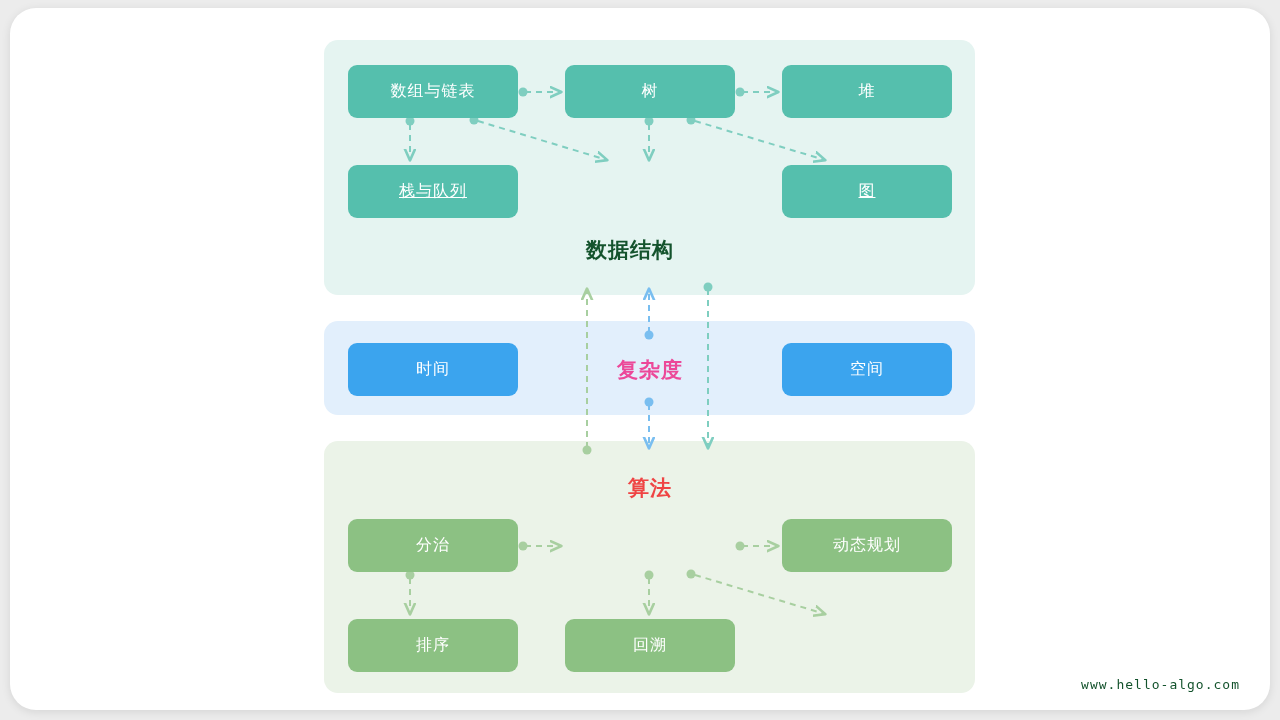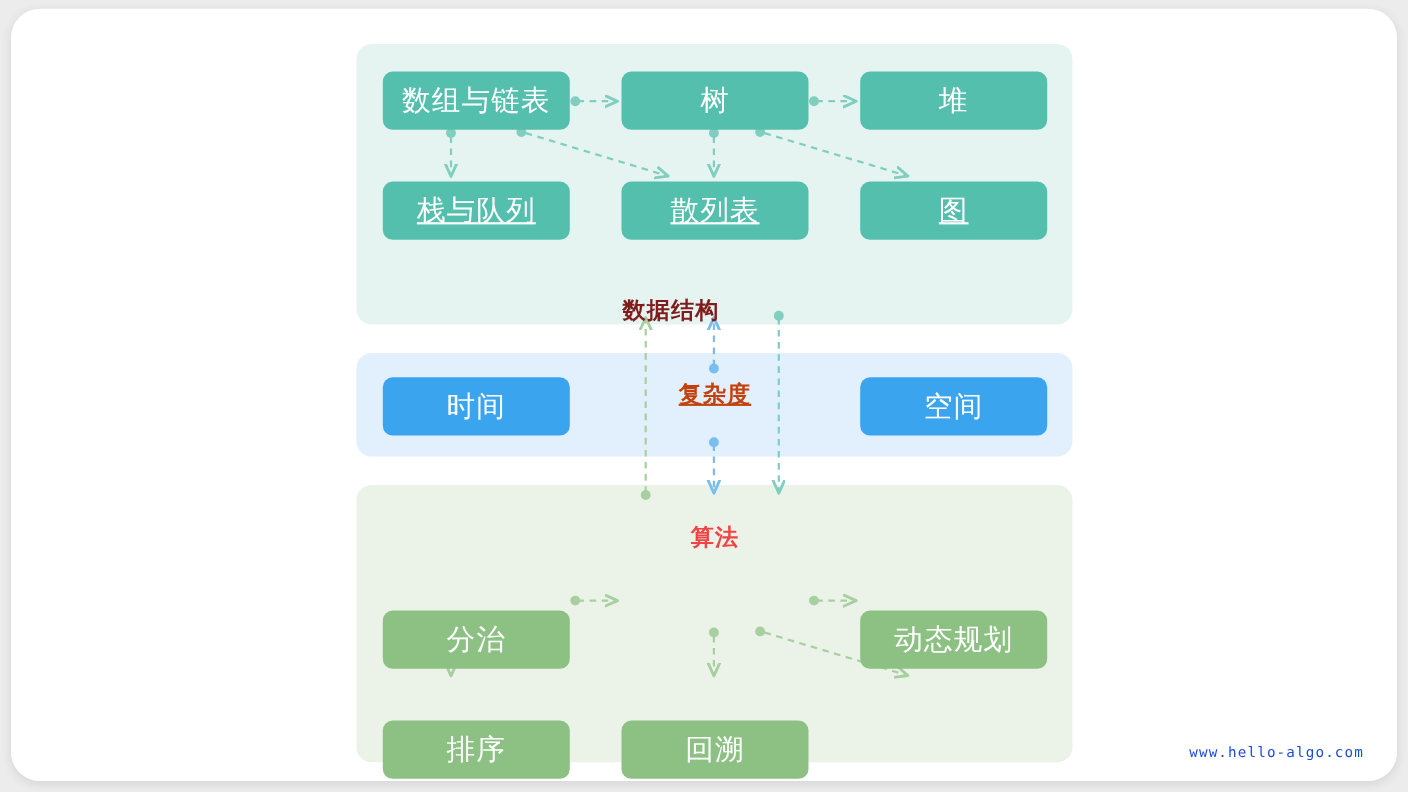--- a/index.html
+++ b/index.html
@@ -35,28 +35,28 @@
   
   .node {
     position: absolute;
     width: 170px;
     height: 53px;
     border-radius: 9px;
     display: flex;
     align-items: center;
     justify-content: center;
     color: #ffffff;
-    font-size: 26px;
+    font-size: 16px;
     letter-spacing: 1px;
     box-sizing: border-box;
     user-select: none;
   }
   .node.teal  { background: #55bfad; }
   .node.blue  { background: #3ba4ee; }
-  .node.green { background: #8cc183; margin-top: 36px; }
+  .node.green { background: #8cc183; }
 
   
   .c1 { left: 338px; }
   .c2 { left: 555px; }
   .c3 { left: 772px; }
   
   .r-ds1   { top: 57px;  }
   .r-ds2   { top: 157px; text-decoration: underline; }
   .r-cx    { top: 335px; text-align: center; }
   .r-al1   { top: 511px; }
@@ -65,41 +65,41 @@
   
   .sec-title {
     position: absolute;
     font-size: 21px;
     font-weight: bold;
     letter-spacing: 1px;
     white-space: nowrap;
     transform: translateX(-50%);
     user-select: none;
   }
-  #title-ds   { left: 600px; top: 228px; color: #7f1d1d; margin-top: 32px; }
-  #title-cx   { left: 640px; top: 336px; color: #c2410c; text-decoration: underline; }
+  #title-ds   { left: 620px; top: 228px; color: #14532d; }
+  #title-cx   { left: 640px; top: 348px; color: #ec4899; }
   #title-algo { left: 640px; top: 466px; color: #ef4444; }
 
   
   #wires {
     position: absolute;
     left: 0; top: 0;
     width: 1260px;
     height: 702px;
     pointer-events: none;
   }
 
   
   #watermark {
     position: absolute;
     right: 30px;
     bottom: 18px;
     font-family: "DejaVu Sans Mono", "Liberation Mono", monospace;
     font-size: 13px;
-    color: #1d4ed8;
+    color: #14532d;
     letter-spacing: 1px;
     user-select: none;
     text-align: right;
   }
 </style>
 </head>
 <body>
 
 <div id="canvas">
 
@@ -181,21 +181,20 @@
     <g>
       <line x1="698" y1="281" x2="698" y2="440" stroke="#7fcec0" stroke-width="2" stroke-dasharray="6 5" marker-end="url(#ah-teal)"></line>
       <circle cx="698" cy="279" r="4.5" fill="#7fcec0"></circle>
     </g>
   </svg>
 
   <div class="node teal c1 r-ds1">数组与链表</div>
   <div class="node teal c2 r-ds1">树</div>
   <div class="node teal c3 r-ds1">堆</div>
   <div class="node teal c1 r-ds2">栈与队列</div>
-  <div class="node teal c2 r-ds2">散列表</div>
   <div class="node teal c3 r-ds2">图</div>
   <div class="sec-title" id="title-ds">数据结构</div>
 
   <div class="node blue c1 r-cx">时间</div>
   <div class="node blue c3 r-cx">空间</div>
   <div class="sec-title" id="title-cx">复杂度</div>
 
   <div class="node green c1 r-al1">分治</div>
   <div class="node green c3 r-al1">动态规划</div>
   <div class="node green c1 r-al2">排序</div>

